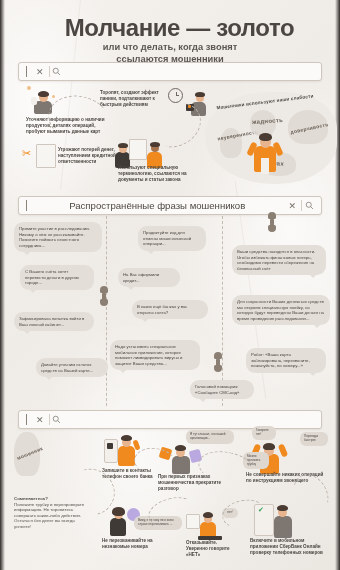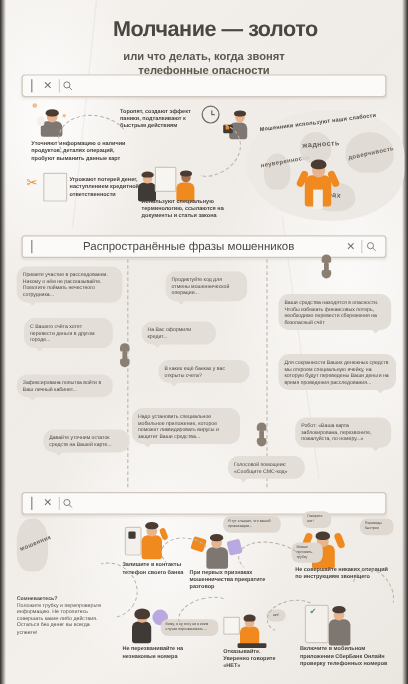--- a/index.html
+++ b/index.html
@@ -18,21 +18,21 @@
       radial-gradient(140px 180px at 40% 78%, rgba(255,255,255,.65), transparent 70%),
       linear-gradient(135deg,#f5f2ee 0%,#efebe6 40%,#f4f1ed 70%,#eae6e0 100%);
   }
   .crease{position:absolute;background:rgba(150,140,130,.10);}
   .edgeL,.edgeR{position:absolute;top:0;bottom:0;width:5px;}
   .edgeL{left:0;background:linear-gradient(90deg,#2e2b28,rgba(46,43,40,0));}
   .edgeR{right:0;background:linear-gradient(270deg,#2e2b28,rgba(46,43,40,0));}
 
   
   .title{position:absolute;left:0;right:0;top:14px;text-align:center;
-    font-size:18px;font-weight:700;letter-spacing:-.4px;color:#4b4641;margin-left:19px;}
+    font-size:24px;font-weight:700;letter-spacing:-.4px;color:#4b4641;margin-left:19px;}
   .subtitle{position:absolute;left:0;right:0;top:42px;text-align:center;
     font-size:9.3px;font-weight:700;line-height:11.5px;color:#5b5650;}
 
   
   .search{position:absolute;left:18px;width:304px;height:19px;
     background:#fbfaf8;border:1px solid #cfc7bd;border-radius:3px;
     box-shadow:0 1px 2px rgba(120,110,100,.12);
     display:flex;align-items:center;box-sizing:border-box;padding:0 5px 0 7px;}
   .caret{width:1px;height:11px;background:#8a837b;margin-right:4px;flex:0 0 auto;}
   .sq{flex:1;font-size:8.6px;color:#4e4944;white-space:nowrap;overflow:hidden;}
@@ -92,21 +92,21 @@
 <div class="page">
   <div class="paper"></div>
   <div class="crease" style="left:70px;top:0;width:1px;height:190px;transform:rotate(6deg);"></div>
   <div class="crease" style="left:250px;top:180px;width:1px;height:220px;transform:rotate(-8deg);"></div>
   <div class="edgeL"></div>
   <div class="edgeR"></div>
 
   <div class="title">Молчание — золото</div>
   <div class="subtitle">
     <span>или что делать, когда звонят</span><br>
-    <span>телефонные опасности</span>
+    <span>ссылаются мошенники</span>
   </div>
 
   <div class="search" style="top:62px;">
     <div class="caret"></div>
     <div class="clear">✕</div>
     <div class="vbar"></div>
     <div class="mag">
       <svg width="9" height="9" viewBox="0 0 12 12">
           <circle cx="5" cy="5" r="3.4" fill="none" stroke="#7b746d" stroke-width="1"></circle>
           <line x1="7.6" y1="7.6" x2="10.6" y2="10.6" stroke="#7b746d" stroke-width="1"></line>

